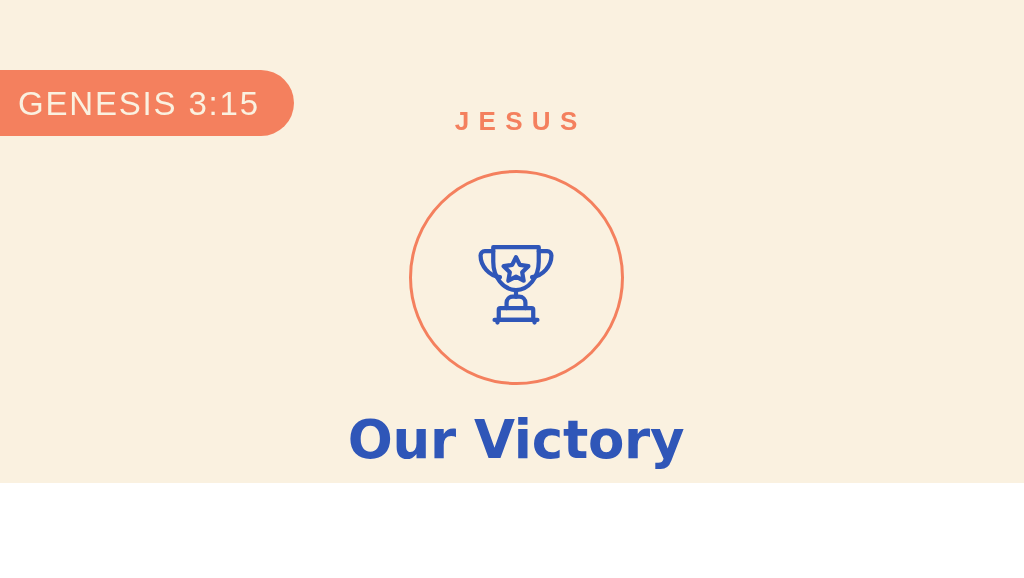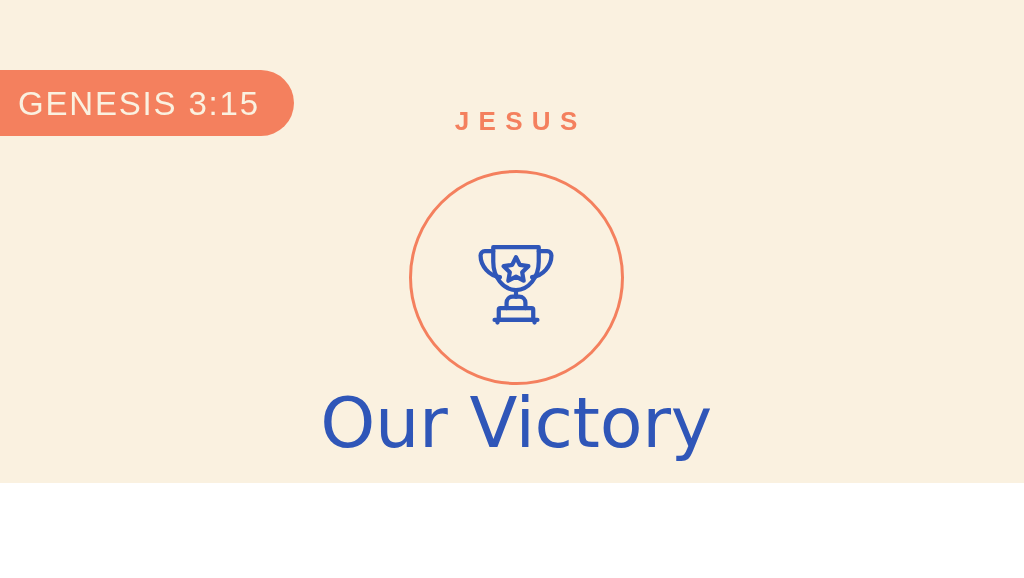--- a/index.html
+++ b/index.html
@@ -80,23 +80,24 @@
     align-items: center;
     justify-content: center;
   }
   #trophy-icon {
     display: block;
     width: 104px;
     height: 104px;
   }
 
   #slide-title {
+    margin-top: 26px;
     color: #2f56b8;
-    font-size: 70px;
-    font-weight: 400;
+    font-size: 53px;
+    font-weight: 700;
     letter-spacing: -0.005em;
     line-height: 1.1;
     white-space: nowrap;
     font-family: "DejaVu Sans", sans-serif;
   }
 </style>
 </head>
 <body>
 
 <div id="slide">

